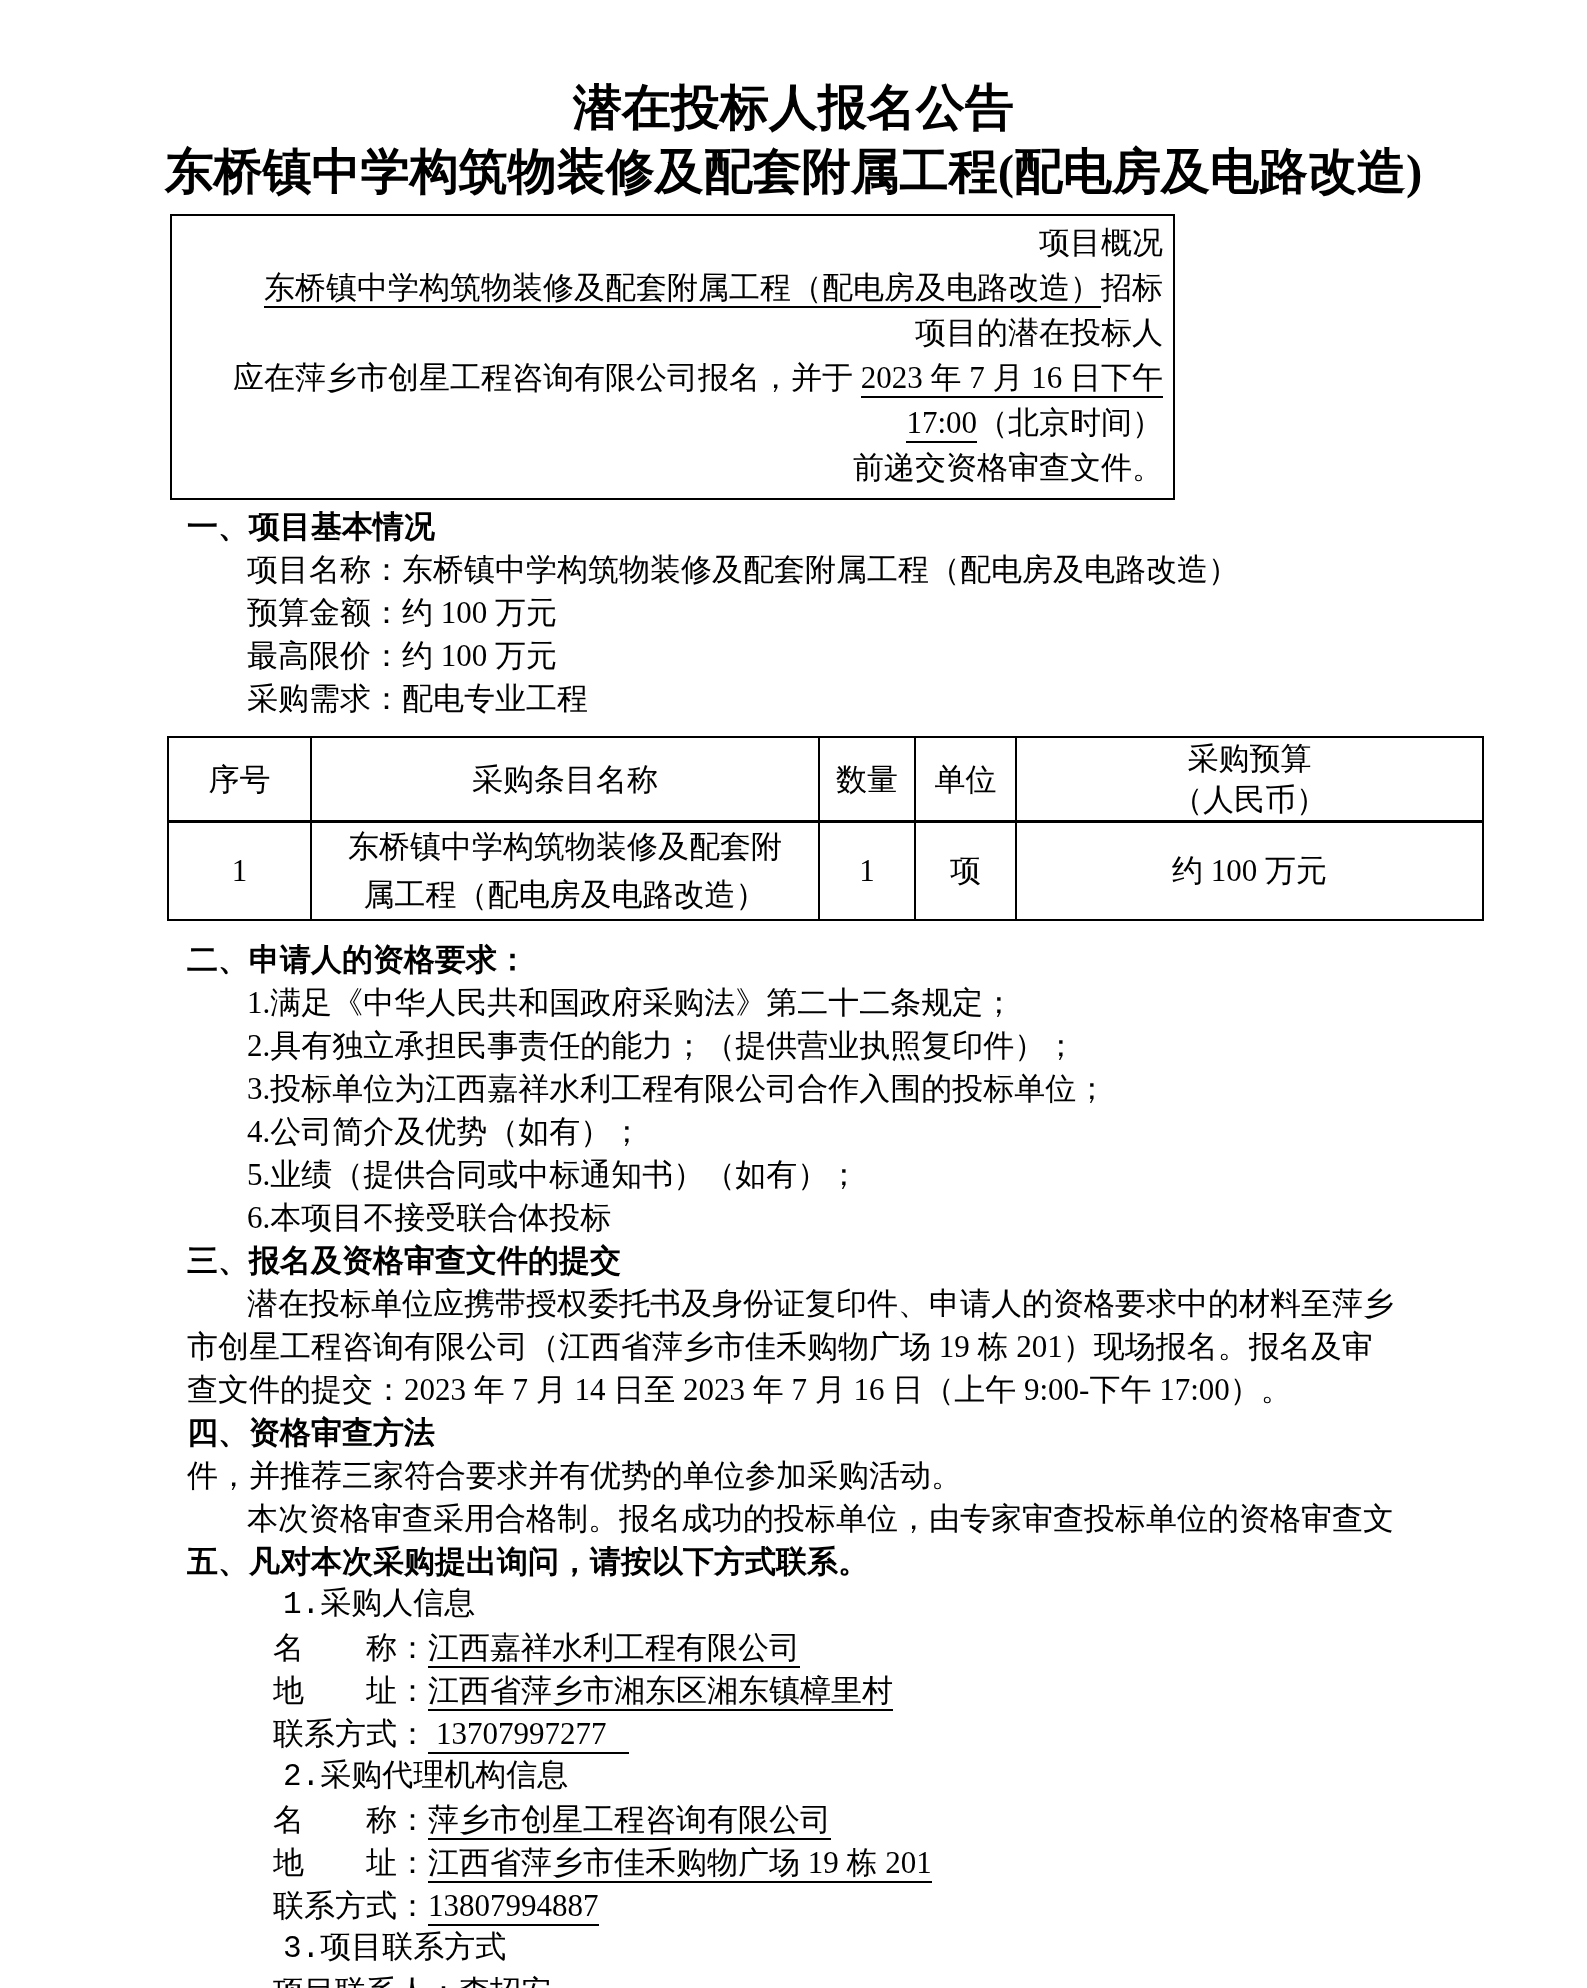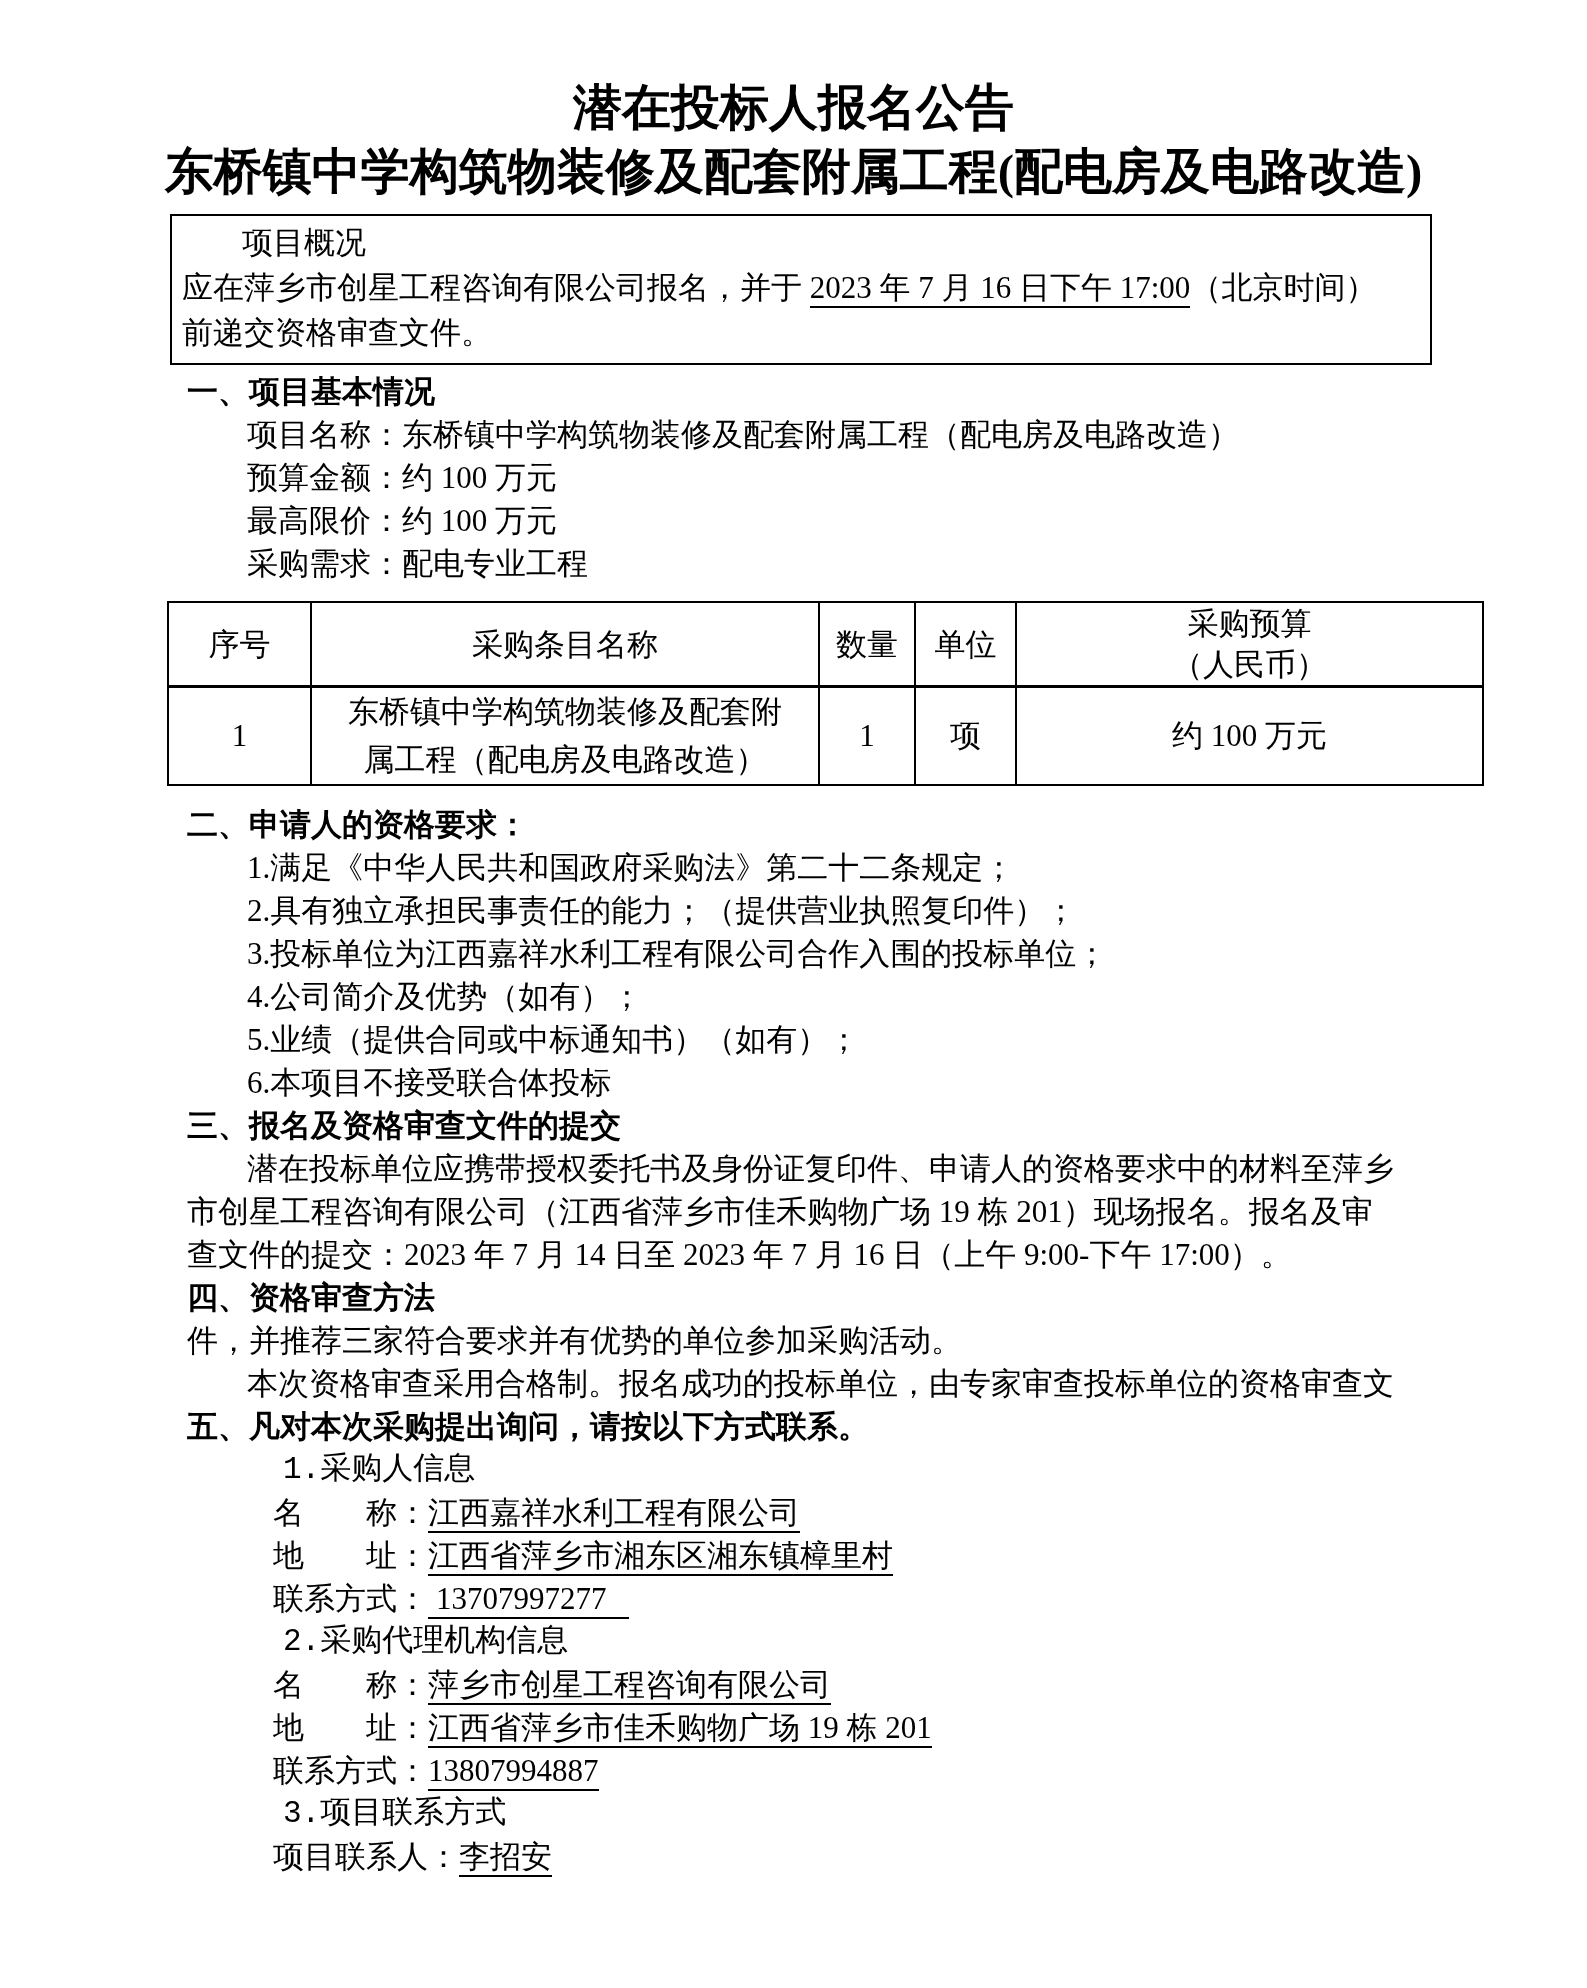--- a/index.html
+++ b/index.html
@@ -13,24 +13,25 @@
   }
   .title {
     padding-top: 76px;
     text-align: center;
     font-weight: bold;
     font-size: 49px;
     line-height: 64px;
   }
   .box {
     margin: 10px 0 0 170px;
-    width: 1262px;
+    width: 1005px;
     border: 2px solid #000;
     padding: 4px 10px 8px 10px;
     line-height: 45px;
+    text-align: right;
   }
   .ind { text-indent: 60px; }
   .hd { margin-left: 187px; font-weight: bold; }
   .hd.gap-s { margin-top: 5px; }
   .item { margin-left: 247px; }
   .para { margin-left: 187px; }
   .tbl {
     margin: 16px 0 17px 167px;
     border-collapse: collapse;
     table-layout: fixed;
@@ -58,20 +59,21 @@
 
 <div>
 
   <div class="title">
     <div>潜在投标人报名公告</div>
     <div>东桥镇中学构筑物装修及配套附属工程(配电房及电路改造)</div>
   </div>
 
   <div class="box">
     <div class="ind">项目概况</div>
+    <div class="ind"><span class="u">东桥镇中学构筑物装修及配套附属工程（配电房及电路改造）</span><span>招标项目的潜在投标人</span></div>
     <div><span>应在萍乡市创星工程咨询有限公司报名，并于 </span><span class="u">2023 年 7 月 16 日下午 17:00</span><span>（北京时间）</span></div>
     <div>前递交资格审查文件。</div>
   </div>
 
   <div class="hd gap-s">一、项目基本情况</div>
   <div class="item">项目名称：东桥镇中学构筑物装修及配套附属工程（配电房及电路改造）</div>
   <div class="item">预算金额：约 100 万元</div>
   <div class="item">最高限价：约 100 万元</div>
   <div class="item">采购需求：配电专业工程</div>
 

